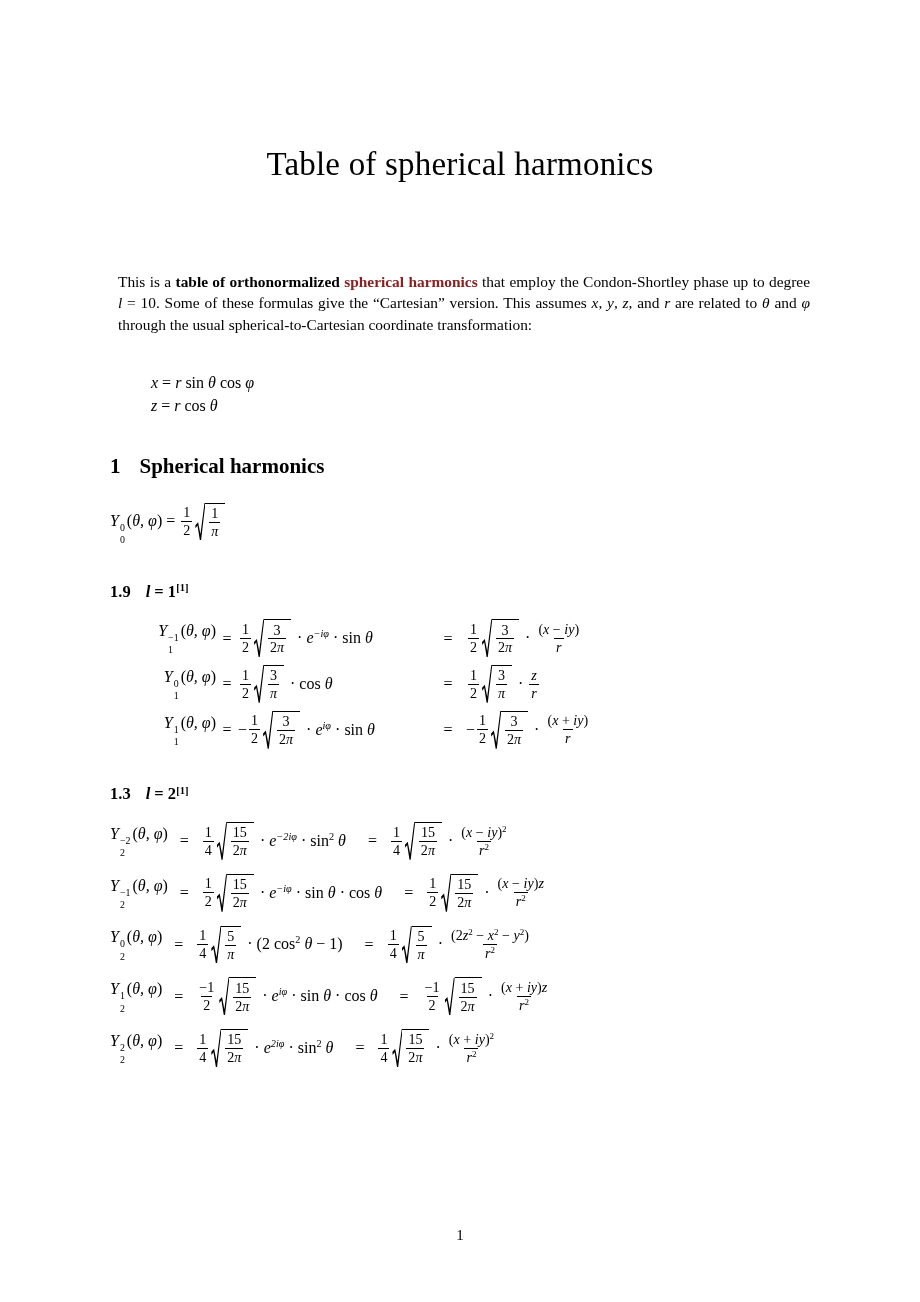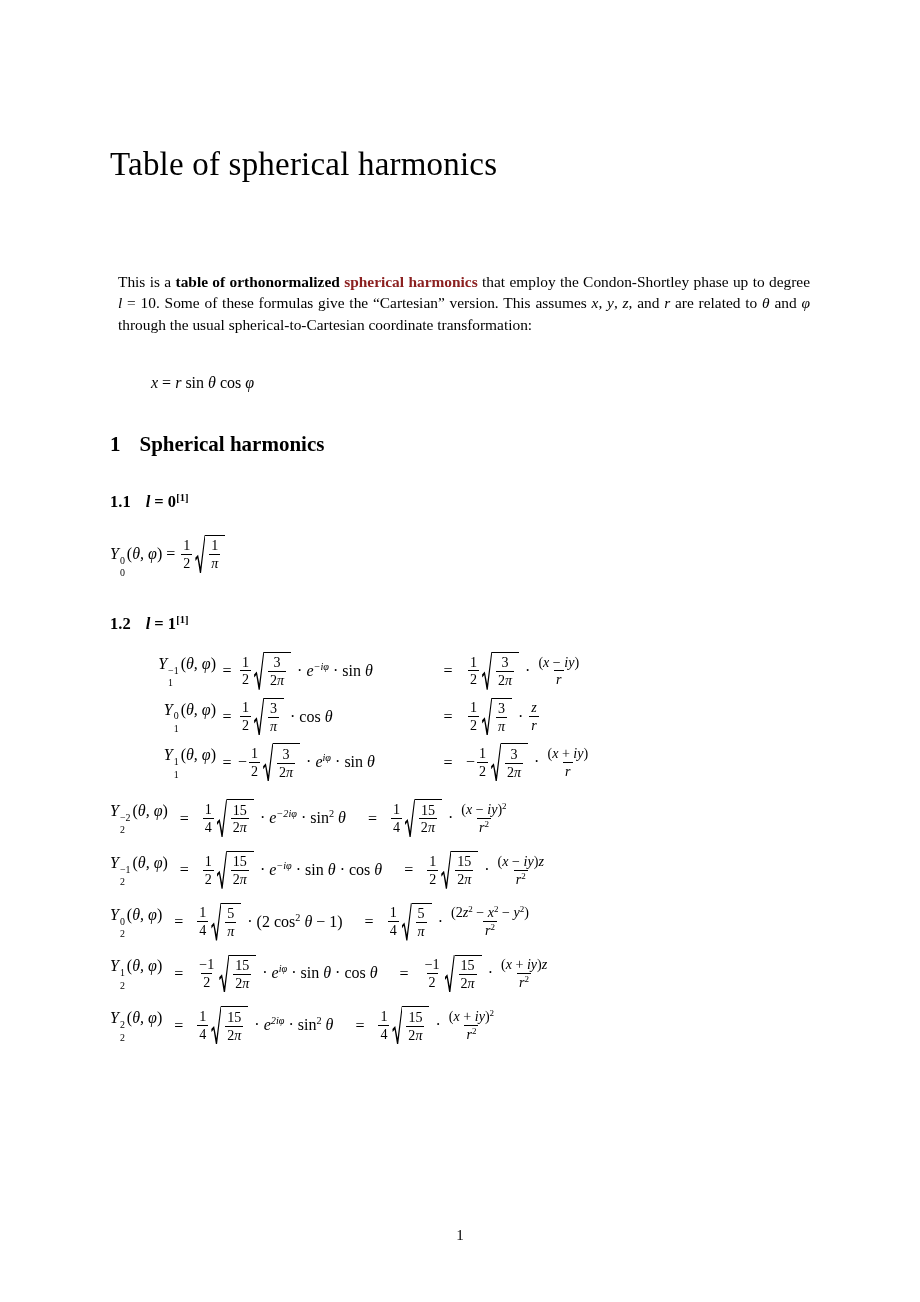--- a/index.html
+++ b/index.html
@@ -3,21 +3,21 @@
 <meta charset="utf-8">
 <style>
   * { box-sizing: border-box; }
   html, body { margin: 0; padding: 0; background: #ffffff; }
   .page {
     width: 920px; height: 1302px; position: relative; overflow: hidden;
     background: #ffffff; color: #000;
     font-family: "Liberation Serif", "DejaVu Serif", serif;
     padding: 146px 110px 0 110px;
   }
-  .doc-title { font-size: 33px; font-weight: normal; text-align: left; margin: 0; letter-spacing: 0.2px; }
+  .doc-title { font-size: 33px; font-weight: normal; text-align: center; margin: 0; letter-spacing: 0.2px; }
   .intro { margin: 88px 0 0 8px; font-size: 15.4px; line-height: 1.38; text-align: justify; }
   .intro .b { font-weight: bold; }
   .intro .link { font-weight: bold; color: var(--link-red); }
   .intro .it { font-style: italic; }
 
   .coord-block { margin-top: 38px; margin-left: 41px; }
   .coord-row { font-size: 16px; line-height: 1.45; margin-bottom: 2px; }
 
   .sec-heading { margin: 38px 0 0 0; font-size: 21px; font-weight: bold; display: flex; gap: 19px; align-items: baseline; }
   .sub-heading { margin: 34px 0 0 0; font-size: 16.5px; font-weight: bold; display: flex; gap: 15px; align-items: baseline; }
@@ -54,50 +54,47 @@
 <body>
 
 <div class="page">
 
   <h1 class="doc-title">Table of spherical harmonics</h1>
 
   <p class="intro"><span>This is a </span><span class="b">table of orthonormalized </span><span class="link">spherical harmonics</span><span> that employ the Condon-Shortley phase up to degree </span><span class="it">l</span><span> = 10. Some of these formulas give the “Cartesian” version. This assumes </span><span class="it">x</span><span>, </span><span class="it">y</span><span>, </span><span class="it">z</span><span>, and </span><span class="it">r</span><span> are related to </span><span class="it">θ</span><span> and </span><span class="it">φ</span><span> through the usual spherical-to-Cartesian coordinate transformation:</span></p>
 
   <div class="coord-block">
     <div class="coord-row math"><span class="mi">x</span><span class="mr"> = </span><span class="mi">r</span><span class="mr"> sin </span><span class="mi">θ</span><span class="mr"> cos </span><span class="mi">φ</span></div>
+    <div class="coord-row math"><span class="mi">z</span><span class="mr"> = </span><span class="mi">r</span><span class="mr"> cos </span><span class="mi">θ</span></div>
   </div>
 
   <h2 class="sec-heading">
     <span>1</span>
     <span>Spherical harmonics</span>
   </h2>
 
-  <h3 class="sub-heading">
-    <span>1.1</span>
-    <span class="math"><span class="mi">l</span><span class="mr"> = 0</span><span class="msup"><span class="mr">[1]</span></span></span>
-  </h3>
 
   <div class="display-eq math"><span class="mi">Y</span><span class="mss">
         <span class="mss-u"><span class="mr">0</span></span>
         <span class="mss-d"><span class="mr">0</span></span>
       </span><span class="mr">(</span><span class="mi">θ, φ</span><span class="mr">) = </span><span class="mfrac">
         <span class="mnum"><span class="mr">1</span></span>
         <span class="mden"><span class="mr">2</span></span>
       </span><span class="msqrt">
         <span class="mrad"></span>
         <span class="mroot">
           <span class="mfrac">
             <span class="mnum"><span class="mr">1</span></span>
             <span class="mden"><span class="mi">π</span></span>
           </span>
         </span>
       </span></div>
 
   <h3 class="sub-heading">
-    <span>1.2</span>
+    <span>1.9</span>
     <span class="math"><span class="mi">l</span><span class="mr"> = 1</span><span class="msup"><span class="mr">[1]</span></span></span>
   </h3>
 
   <div class="eq-block eq-block-l1">
       <div class="eq-row">
         <span class="math eq-lhs"><span class="mi">Y</span><span class="mss">
             <span class="mss-u"><span class="mr">−1</span></span>
             <span class="mss-d"><span class="mr">1</span></span>
           </span><span class="mr">(</span><span class="mi">θ, φ</span><span class="mr">)</span></span>
         <span class="math eq-sign">=</span>
@@ -195,20 +192,24 @@
                 <span class="mden"><span class="mr">2</span><span class="mi">π</span></span>
               </span>
             </span>
           </span><span class="mr"> · </span><span class="mfrac">
             <span class="mnum"><span class="mr">(</span><span class="mi">x</span><span class="mr"> + </span><span class="mi">iy</span><span class="mr">)</span></span>
             <span class="mden"><span class="mi">r</span></span>
           </span></span>
       </div>
     </div>
 
+  <h3 class="sub-heading">
+    <span>1.3</span>
+    <span class="math"><span class="mi">l</span><span class="mr"> = 2</span><span class="msup"><span class="mr">[1]</span></span></span>
+  </h3>
 
   <div class="eq-block eq-block-l2">
       <div class="eq-row">
         <span class="math eq-lhs"><span class="mi">Y</span><span class="mss">
             <span class="mss-u"><span class="mr">−2</span></span>
             <span class="mss-d"><span class="mr">2</span></span>
           </span><span class="mr">(</span><span class="mi">θ, φ</span><span class="mr">)</span></span>
         <span class="math eq-sign">=</span>
         <span class="math eq-mid"><span class="mfrac">
             <span class="mnum"><span class="mr">1</span></span>

